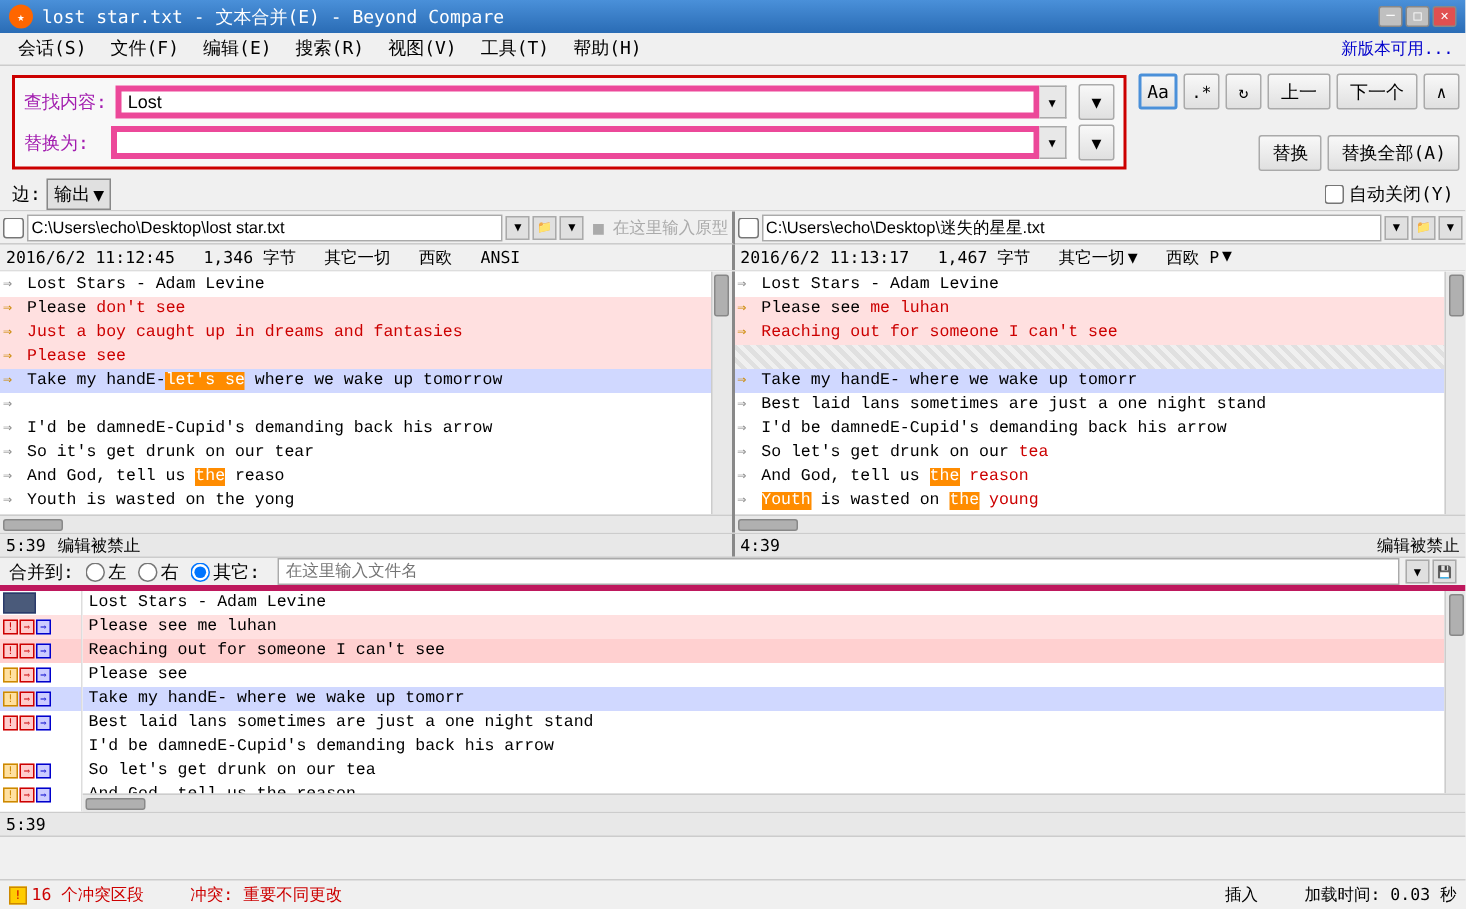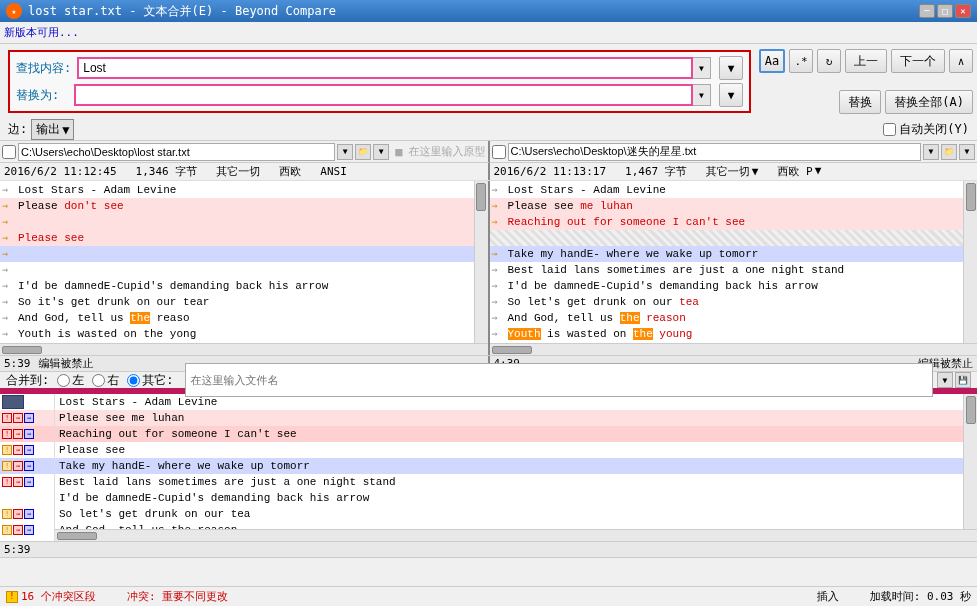--- a/index.html
+++ b/index.html
@@ -49,26 +49,26 @@
       padding: 4px 6px;
       display: flex;
       flex-direction: column;
       gap: 3px;
     }
     .search-row {
       display: flex;
       align-items: center;
       gap: 6px;
     }
-    .search-label { font-size: 12px; color: #0369a1; min-width: 52px; }
+    .search-label { font-size: 12px; color: #a21caf; min-width: 52px; }
     .search-input-container { flex: 1; display: flex; align-items: center; }
     .search-input {
       flex: 1;
       height: 22px;
-      border: 2px solid #ec4899;
+      border: 4px solid #ec4899;
       padding: 0 4px;
       font-size: 12px;
       background: white;
     }
     .search-dropdown-btn {
       width: 18px;
       height: 22px;
       border: 1px solid #aaa;
       border-left: none;
       background: #e8e8e8;
@@ -152,38 +152,38 @@
       white-space: nowrap;
     }
     .diff-arrow { width: 16px; color: #888; font-size: 10px; flex-shrink: 0; }
     
     
     .merge-header {
       display: flex;
       align-items: center;
       height: 22px;
       background: #f0f0f0;
-      border-bottom: 6px solid #be185d;
+      border-bottom: 4px solid #be185d;
       padding: 0 6px;
       gap: 8px;
       font-size: 12px;
     }
     .merge-radio { display: flex; align-items: center; gap: 2px; cursor: pointer; }
     .merge-path-container {
       display: flex;
       flex: 1;
       align-items: center;
       margin-left: 4px;
     }
     .merge-path-input {
       flex: 1;
       height: 18px;
       border: 1px solid #aaa;
       font-size: 11px;
-      padding: 16px 4px;
+      padding: 0 4px;
       background: white;
     }
     .icon-square {
       width: 10px; height: 10px;
       border: 1px solid;
       display: flex; align-items: center; justify-content: center;
       font-size: 7px;
     }
     .icon-sq-red { background: #ffcccc; border-color: #cc0000; color: #cc0000; }
     .icon-sq-blue { background: #ccccff; border-color: #0000cc; color: #0000cc; }
@@ -233,20 +233,29 @@
     <span>lost star.txt - 文本合并(E) - Beyond Compare</span>
   </div>
   <div class="title-controls">
     <div class="title-btn">─</div>
     <div class="title-btn">□</div>
     <div class="title-btn close">✕</div>
   </div>
 </div>
 
 <div class="menu-bar">
+  <div class="menu-items">
+    <div class="menu-item">会话(S)</div>
+    <div class="menu-item">文件(F)</div>
+    <div class="menu-item">编辑(E)</div>
+    <div class="menu-item">搜索(R)</div>
+    <div class="menu-item">视图(V)</div>
+    <div class="menu-item">工具(T)</div>
+    <div class="menu-item">帮助(H)</div>
+  </div>
   <span class="new-version">新版本可用...</span>
 </div>
 
 <div style="display:flex; align-items:stretch; padding: 3px 4px; background:#f0f0f0; gap:4px;">
   <div class="search-bar" style="flex:1;">
     <div class="search-row">
       <span class="search-label">查找内容:</span>
       <div class="search-input-container">
         <input class="search-input" type="text" value="Lost" style="">
         <div class="search-dropdown-btn">▼</div>
@@ -353,29 +362,31 @@
           <span style="font-family:'Courier New',monospace; font-size:11px;">Lost Stars - Adam Levine</span>
         </div>
 
         <div class="diff-line" style="background:#ffe0e0;">
           <span class="diff-arrow" style="color:#cc8800;">⇒</span>
           <span style="font-family:'Courier New',monospace; font-size:11px;">Please <span style="color:#cc0000;">don't see</span></span>
         </div>
 
         <div class="diff-line" style="background:#ffe0e0;">
           <span class="diff-arrow" style="color:#cc8800;">⇒</span>
+          <span style="color:#cc0000; font-family:'Courier New',monospace; font-size:11px;">Just a boy caught up in dreams and fantasies</span>
         </div>
 
         <div class="diff-line" style="background:#ffe0e0;">
           <span class="diff-arrow" style="color:#cc8800;">⇒</span>
           <span style="color:#cc0000; font-family:'Courier New',monospace; font-size:11px;">Please see</span>
         </div>
 
         <div class="diff-line" style="background:#d0d8ff;">
           <span class="diff-arrow" style="color:#cc8800;">⇒</span>
+          <span style="font-family:'Courier New',monospace; font-size:11px;">Take my handE-<span style="background:#ff8c00; color:white;">let's se</span> where we wake up tomorrow</span>
         </div>
 
         <div class="diff-line">
           <span class="diff-arrow">⇒</span>
         </div>
 
         <div class="diff-line">
           <span class="diff-arrow">⇒</span>
           <span style="font-family:'Courier New',monospace; font-size:11px;">I'd be damnedE-Cupid's demanding back his arrow</span>
         </div>

